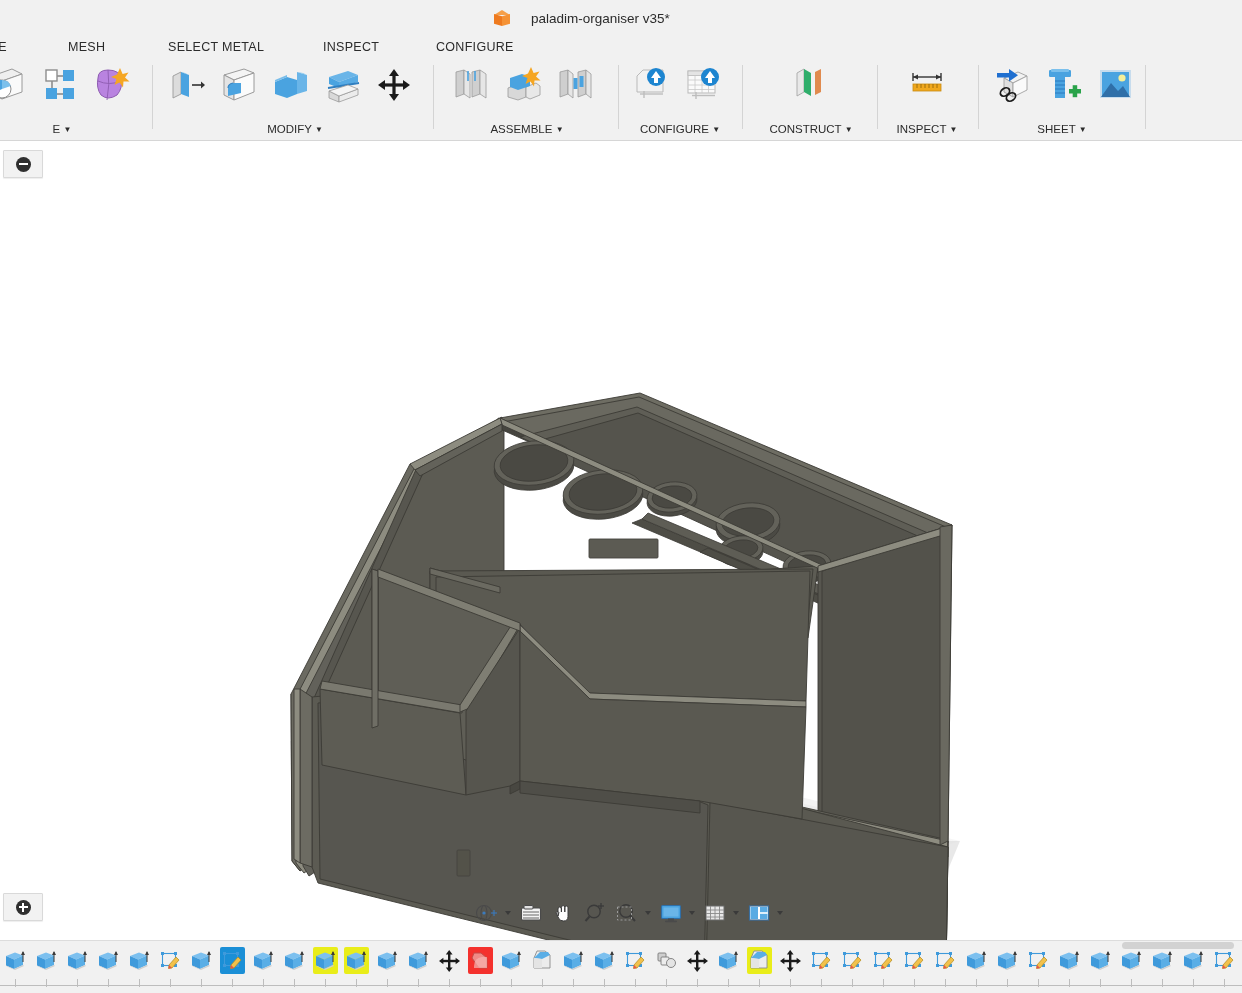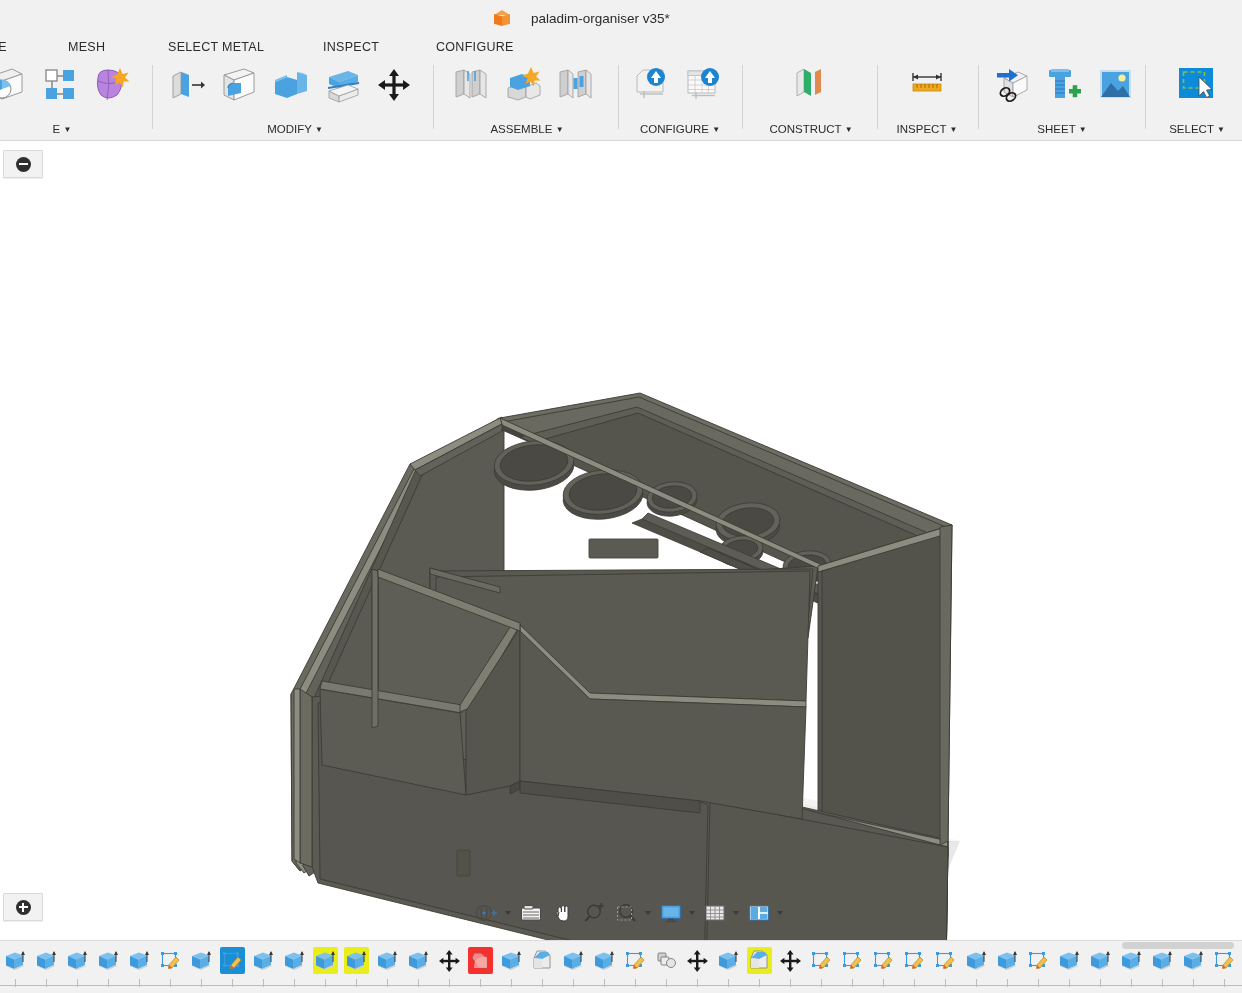--- a/index.html
+++ b/index.html
@@ -476,35 +476,20 @@
           </div>
         </div>
         <div class="panel-label">
           <span>SHEET</span>
           <span class="caret">▼</span>
         </div>
       </div>
 
       <div class="sep" style="left:1145px"></div>
 
-      <div class="panel" style="left:1152px;width:90px">
-        <div class="panel-icons" style="left:23px">
-          <div class="tool">
-            <svg width="42" height="42" viewBox="0 0 42 42">
-              <rect x="4" y="4" width="34" height="30" fill="#0d8bd9"></rect>
-              <rect x="8.5" y="8" width="21" height="16" fill="none" stroke="#7ec04a" stroke-width="1.6" stroke-dasharray="4,3"></rect>
-              <polygon points="24,13 24,32 28.5,27.5 31.5,33.5 34.5,31.8 31.5,26 37,25.5" fill="#ffffff" stroke="#4a4a4a" stroke-width=".8"></polygon>
-            </svg>
-          </div>
-        </div>
-        <div class="panel-label">
-          <span>SELECT</span>
-          <span class="caret">▼</span>
-        </div>
-      </div>
 
     </div>
   </div>
 
   <div class="canvas">
 
     <svg class="model-svg" viewBox="0 0 1242 799">
       <defs>
         <linearGradient id="shadowGrad" x1="0" y1="0" x2="0" y2="1">
           <stop offset="0%" stop-color="#d8d8d8" stop-opacity=".85"></stop>

